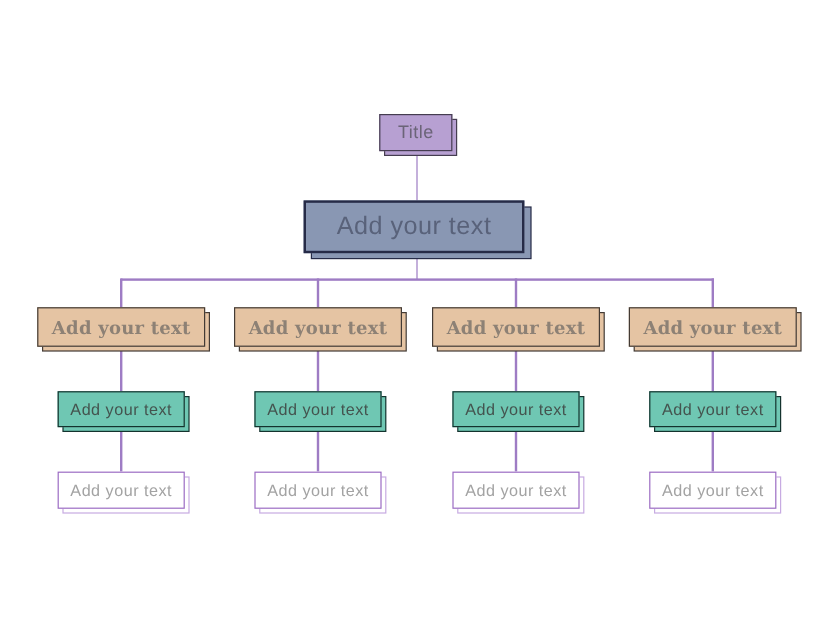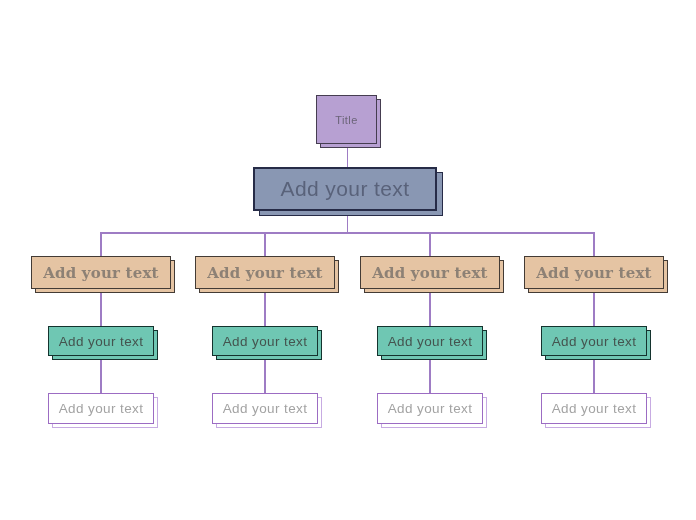--- a/index.html
+++ b/index.html
@@ -24,27 +24,27 @@
 
   
   .node{
     position:absolute;z-index:2;
     display:flex;align-items:center;justify-content:center;
     box-sizing:border-box;text-align:center;
     cursor:pointer;user-select:none;
     letter-spacing:0.4px;
   }
   .node-title{
-    left:316px;top:95px;width:61px;height:49px;
+    left:316px;top:95px;width:61px;height:31px;
     background:var(--c-title_fill,#b7a0d2);
     border:1.5px solid var(--c-title_border,#453d50);
     box-shadow:4px 4px 0 -1px var(--c-title_fill,#b7a0d2),
                4px 4px 0 0 var(--c-title_border,#453d50);
     color:var(--c-title_text,#6b6478);
-    font-size:11px;
+    font-size:15px;
   }
   .node-root{
     left:253px;top:167px;width:184px;height:44px;
     background:var(--c-root_fill,#8997b3);
     border:2px solid var(--c-root_border,#262b47);
     box-shadow:6px 5px 0 -1px var(--c-root_fill,#8997b3),
                6px 5px 0 0 var(--c-root_border,#262b47);
     color:var(--c-root_text,#59627a);
     font-size:21px;
   }

